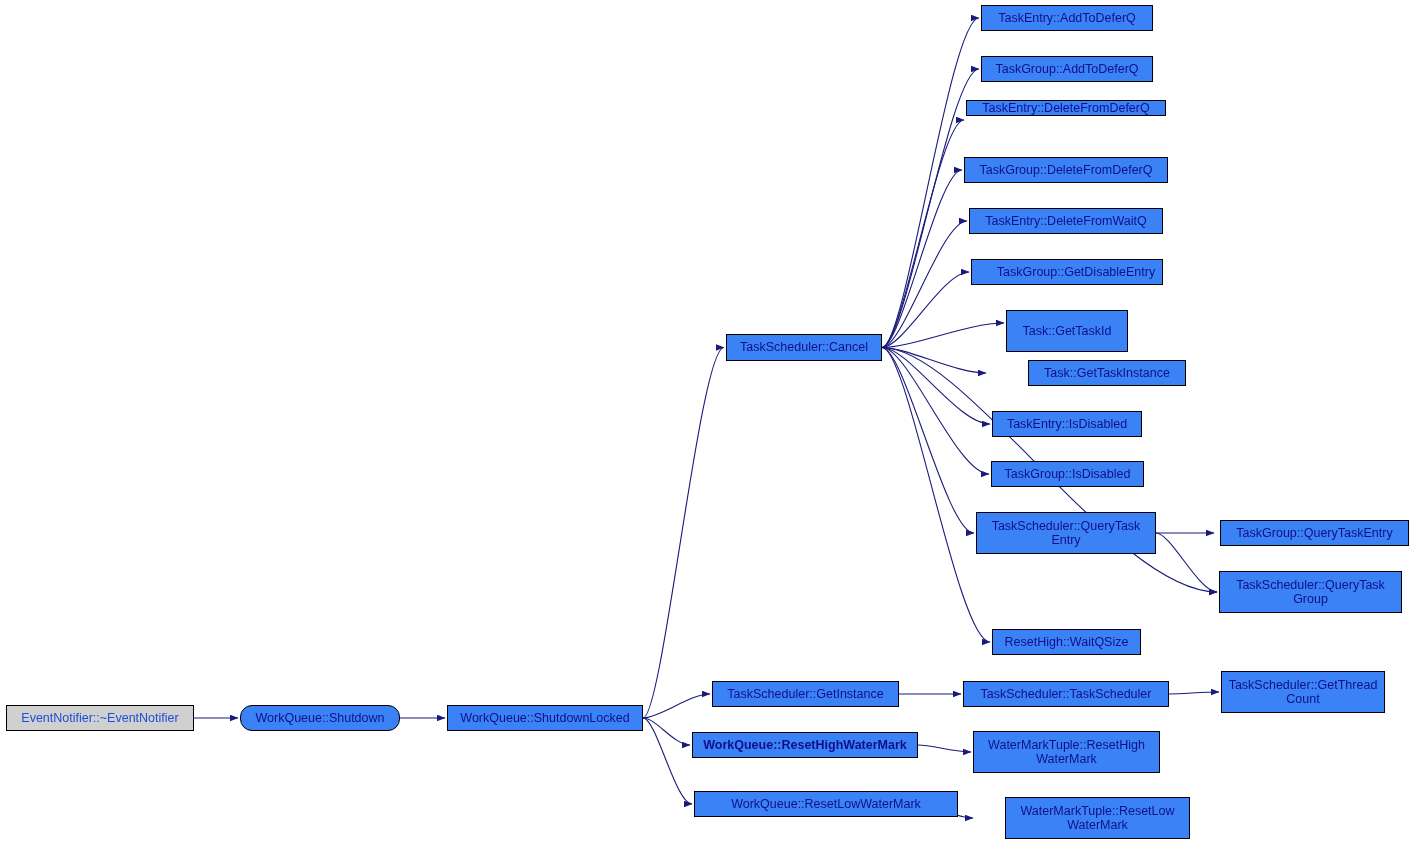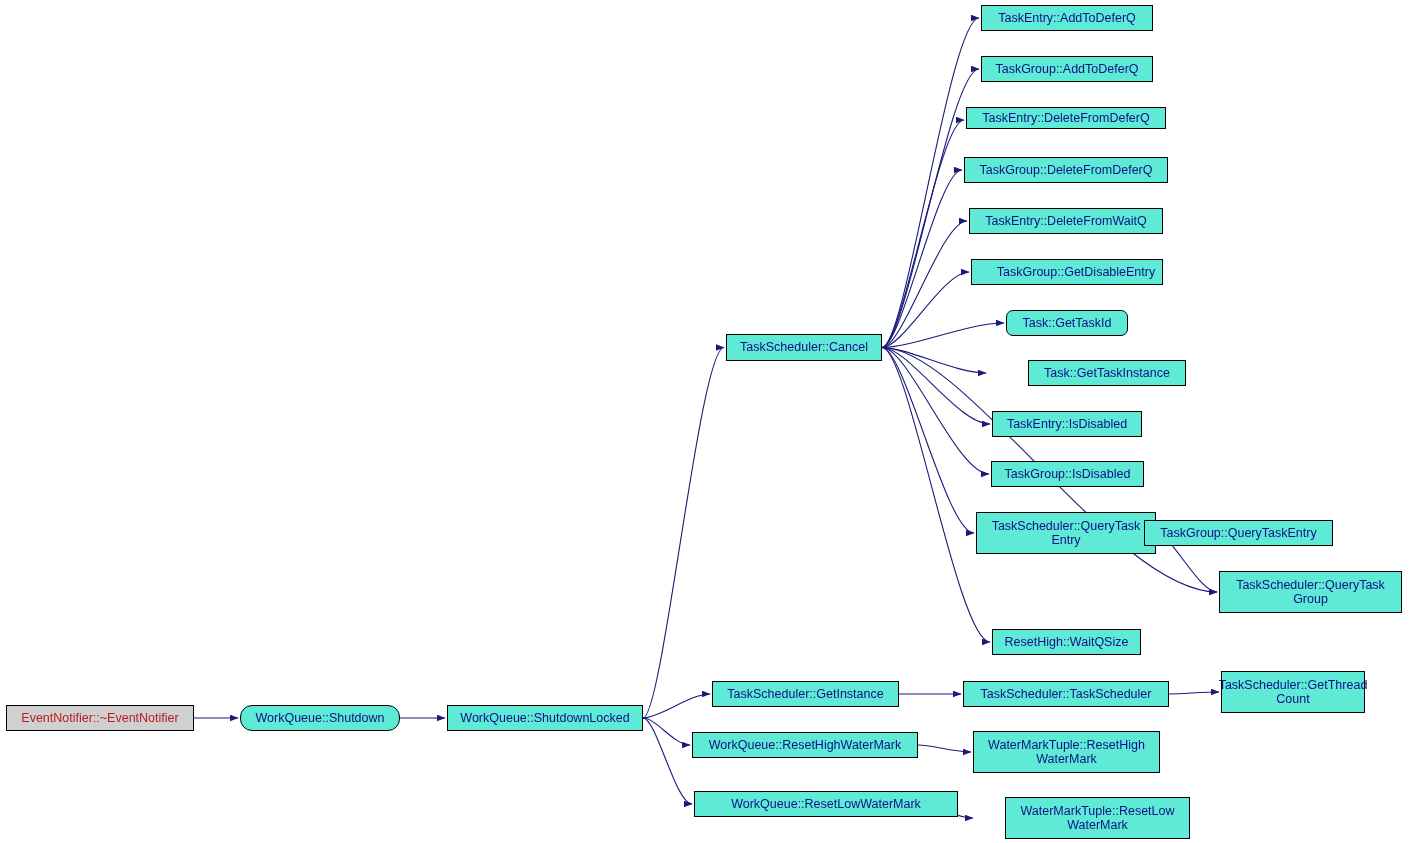--- a/index.html
+++ b/index.html
@@ -1,21 +1,21 @@
 <!DOCTYPE html>
 <html><head>
 <meta charset="utf-8">
 <style>
   html,body{margin:0;padding:0;background:#ffffff;}
   body{width:1411px;height:843px;position:relative;font-family:"Liberation Sans",sans-serif;}
   #canvas{position:absolute;left:0;top:0;width:1411px;height:843px;}
-  .node{position:absolute;box-sizing:border-box;border:1px solid #000000;background:#5eead4;
+  .node{position:absolute;box-sizing:border-box;border:1px solid #000000;background:#3b82f6;
         display:flex;align-items:center;justify-content:center;text-align:center;
         font-size:12.5px;line-height:1.15;color:#10108a;white-space:pre-line;}
-  .node.root{background:#d0d0d0;color:#b91c1c;}
+  .node.root{background:#d0d0d0;color:#1d4ed8;}
   svg{position:absolute;left:0;top:0;width:1411px;height:843px;overflow:visible;}
 </style>
 </head>
 <body>
 
 <div id="canvas">
   <svg id="edge-layer" viewBox="0 0 1411 843">
     <defs>
       <marker id="arrow" markerWidth="9" markerHeight="7" refX="8.5" refY="3.5" orient="auto" markerUnits="userSpaceOnUse">
         <polygon points="0 0, 9 3.5, 0 7" fill="#1a1a7a"></polygon>
@@ -49,38 +49,38 @@
         <path d="M 1169 694 C 1182.5 694, 1202.5 692, 1219 692" fill="none" stroke="#1a1a7a" stroke-width="1.1" marker-end="url(#arrow)"></path>
       </g>
   </svg>
   <div id="nodes">
       <div class="node root" style="left: 6px; top: 705px; width: 188px; height: 26px;">EventNotifier::~EventNotifier</div>
       <div class="node" style="left: 240px; top: 705px; width: 160px; height: 26px; border-radius: 12px;">WorkQueue::Shutdown</div>
       <div class="node" style="left: 447px; top: 705px; width: 196px; height: 26px;">WorkQueue::ShutdownLocked</div>
       <div class="node" style="left: 726px; top: 334px; width: 156px; height: 27px;">TaskScheduler::Cancel</div>
       <div class="node" style="left: 981px; top: 5px; width: 172px; height: 26px;">TaskEntry::AddToDeferQ</div>
       <div class="node" style="left: 981px; top: 56px; width: 172px; height: 26px;">TaskGroup::AddToDeferQ</div>
-      <div class="node" style="left: 966px; top: 107px; width: 200px; height: 22px;">TaskEntry::DeleteFromDeferQ</div>
+      <div class="node" style="left: 966px; top: 100px; width: 200px; height: 16px;">TaskEntry::DeleteFromDeferQ</div>
       <div class="node" style="left: 964px; top: 157px; width: 204px; height: 26px;">TaskGroup::DeleteFromDeferQ</div>
       <div class="node" style="left: 969px; top: 208px; width: 194px; height: 26px; text-align: center;">TaskEntry::DeleteFromWaitQ</div>
       <div class="node" style="left: 971px; top: 259px; width: 192px; height: 26px; padding-left: 18px;">TaskGroup::GetDisableEntry</div>
-      <div class="node" style="left: 1006px; top: 310px; width: 122px; height: 26px; border-radius: 7px;">Task::GetTaskId</div>
+      <div class="node" style="left: 1006px; top: 310px; width: 122px; height: 42px;">Task::GetTaskId</div>
       <div class="node" style="left: 988px; top: 360px; width: 158px; height: 26px; margin-left: 40px;">Task::GetTaskInstance</div>
       <div class="node" style="left: 992px; top: 411px; width: 150px; height: 26px;">TaskEntry::IsDisabled</div>
       <div class="node" style="left: 991px; top: 461px; width: 153px; height: 26px;">TaskGroup::IsDisabled</div>
       <div class="node" style="left: 976px; top: 512px; width: 180px; height: 42px;">TaskScheduler::QueryTask
 Entry</div>
       <div class="node" style="left: 992px; top: 629px; width: 149px; height: 26px;">ResetHigh::WaitQSize</div>
-      <div class="node" style="left: 1144px; top: 520px; width: 189px; height: 26px;">TaskGroup::QueryTaskEntry</div>
+      <div class="node" style="left: 1220px; top: 520px; width: 189px; height: 26px;">TaskGroup::QueryTaskEntry</div>
       <div class="node" style="left: 1219px; top: 571px; width: 183px; height: 42px;">TaskScheduler::QueryTask
 Group</div>
       <div class="node" style="left: 712px; top: 681px; width: 187px; height: 26px;">TaskScheduler::GetInstance</div>
-      <div class="node" style="left: 692px; top: 732px; width: 226px; height: 26px;">WorkQueue::ResetHighWaterMark</div>
+      <div class="node" style="left: 692px; top: 732px; width: 226px; height: 26px; font-weight: bold;">WorkQueue::ResetHighWaterMark</div>
       <div class="node" style="left: 694px; top: 791px; width: 264px; height: 26px;">WorkQueue::ResetLowWaterMark</div>
       <div class="node" style="left: 963px; top: 681px; width: 206px; height: 26px;">TaskScheduler::TaskScheduler</div>
       <div class="node" style="left: 973px; top: 731px; width: 187px; height: 42px;">WaterMarkTuple::ResetHigh
 WaterMark</div>
       <div class="node" style="left: 1005px; top: 797px; width: 185px; height: 42px;">WaterMarkTuple::ResetLow
 WaterMark</div>
-      <div class="node" style="left: 1221px; top: 671px; width: 144px; height: 42px;">TaskScheduler::GetThread
+      <div class="node" style="left: 1221px; top: 671px; width: 164px; height: 42px;">TaskScheduler::GetThread
 Count</div>
     </div>
 </div>
 
 </body></html>

